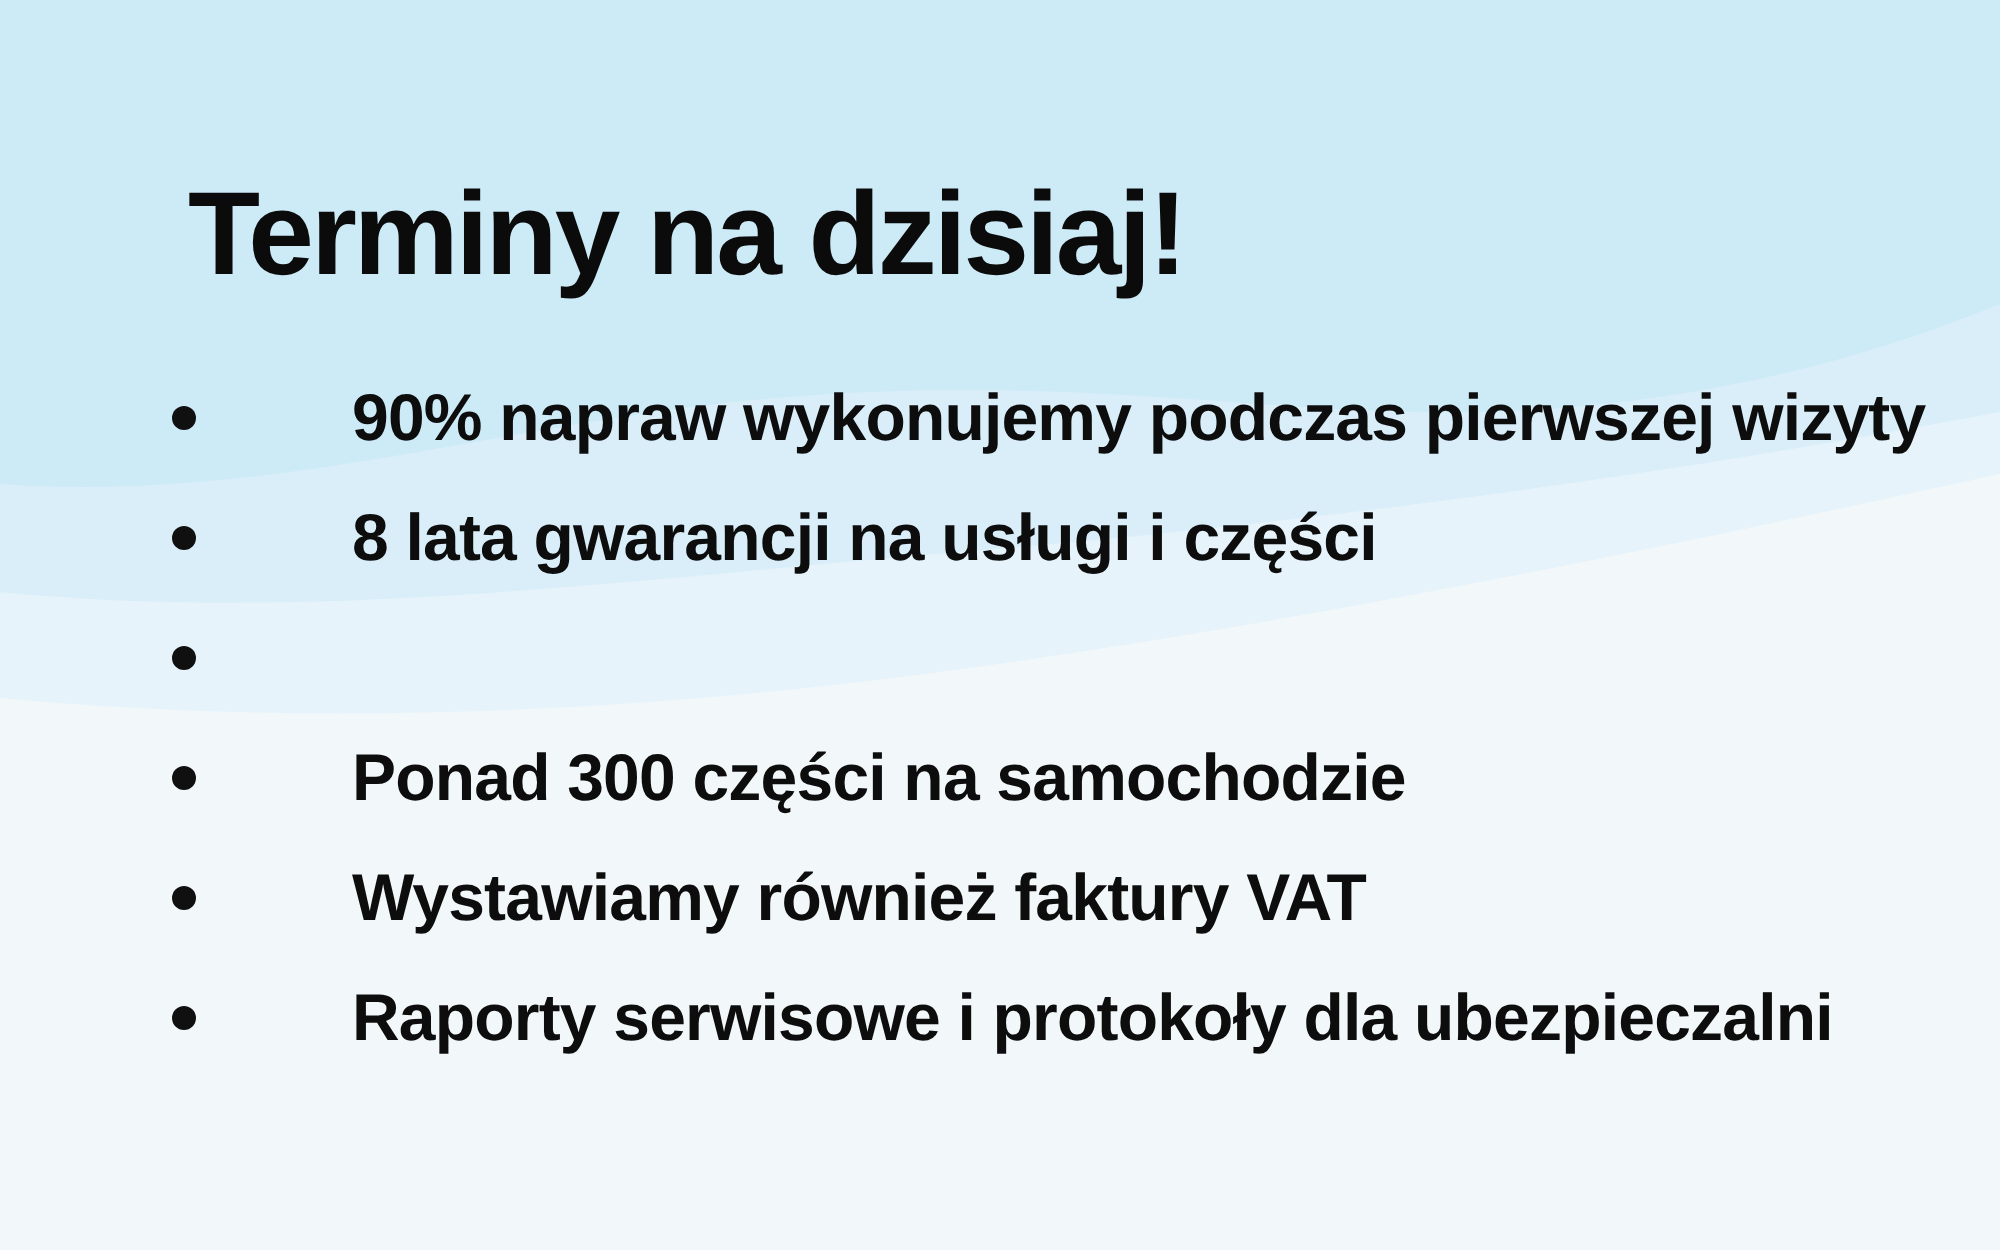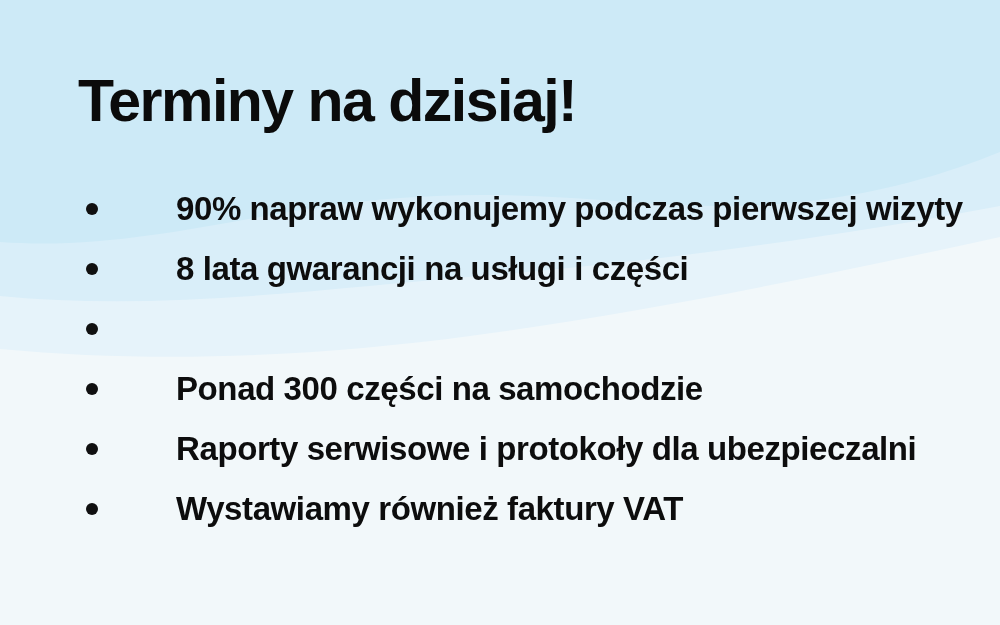--- a/index.html
+++ b/index.html
@@ -18,21 +18,21 @@
   .bg {
     position: absolute;
     left: 0; top: 0;
     width: 100%; height: 100%;
     display: block;
   }
   .title {
     position: absolute;
     left: 78px;
     top: 72px;
-    margin: 0;
+    margin: 16px;
     font-size: 59px;
     line-height: 1;
     font-weight: 700;
     letter-spacing: -1.5px;
     color: #0b0b0b;
     white-space: nowrap;
   }
   .bullets {
     position: absolute;
     left: 0;
@@ -90,21 +90,21 @@
     </li>
     <li>
       <span class="dot"></span>
     </li>
     <li>
       <span class="dot"></span>
       <span class="txt">Ponad 300 części na samochodzie</span>
     </li>
     <li>
       <span class="dot"></span>
-      <span class="txt">Raporty serwisowe i protokoły dla ubezpieczalni</span>
+      <span class="txt">Wystawiamy również faktury VAT</span>
     </li>
     <li>
       <span class="dot"></span>
-      <span class="txt">Wystawiamy również faktury VAT</span>
+      <span class="txt">Raporty serwisowe i protokoły dla ubezpieczalni</span>
     </li>
   </ul>
 
 </div>
 
 </body></html>

